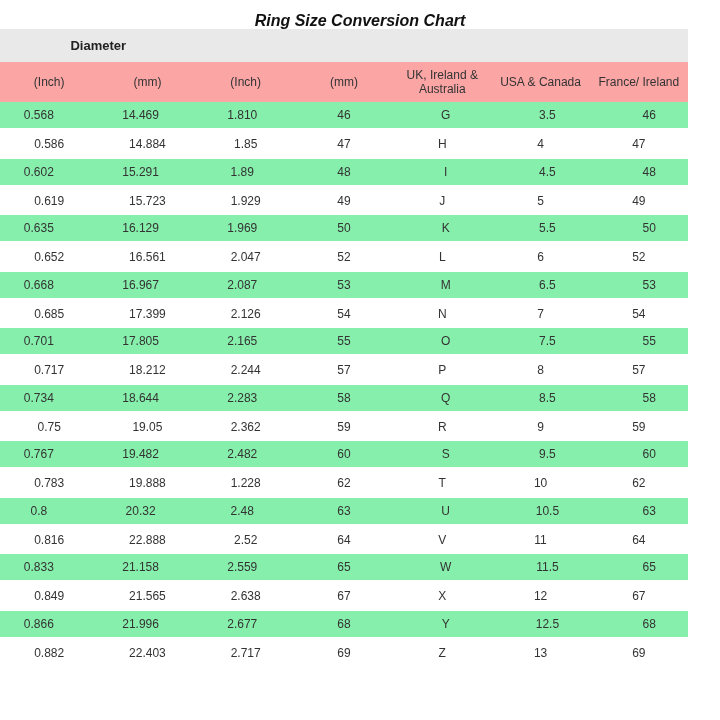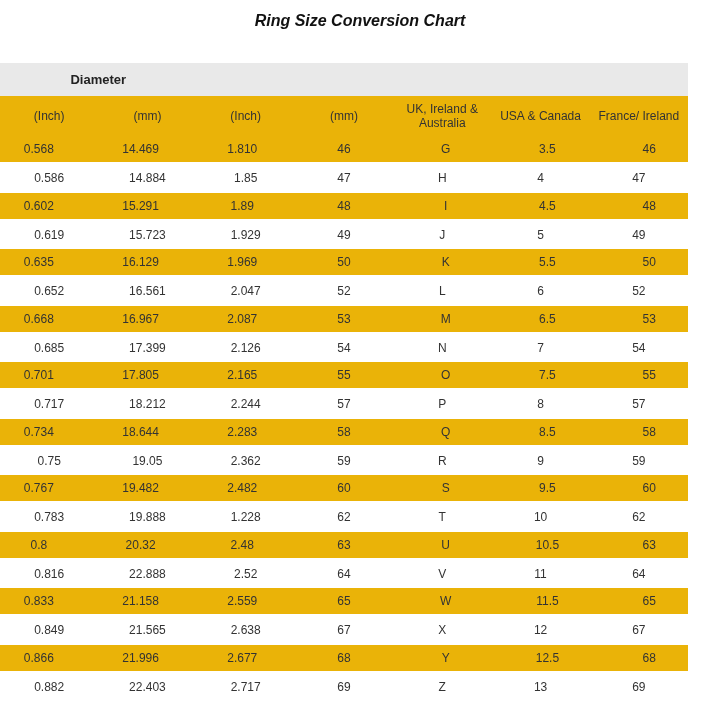--- a/index.html
+++ b/index.html
@@ -17,52 +17,51 @@
   .page-title {
     margin: 13px 0 0 0;
     text-align: center;
     font-size: 16px;
     line-height: 16px;
     font-weight: bold;
     color: #111111;
     font-style: italic;
   }
   .conversion-table {
-    margin-top: 34px;
     width: 688px;
   }
   .row {
     display: grid;
     grid-template-columns: repeat(7, 1fr);
     align-items: center;
     text-align: center;
     box-sizing: border-box;
   }
   .group-row {
     grid-template-columns: 2fr 2fr 3fr;
     height: 33px;
     background: #e9e9e9;
     font-size: 13px;
     font-weight: bold;
     color: #222222;
   }
   .subheader-row {
     height: 40px;
-    background: #eab308;
+    background: #fca5a5;
     font-size: 12px;
     line-height: 14px;
     color: #333333;
   }
   .data-row {
     height: 28.25px;
     font-size: 12px;
     color: #333333;
   }
   .data-row.band {
-    background: #eab308;
+    background: #86efac;
     border-bottom: 2px solid #ffffff;
     gap: 24px;
   }
   .cell {
     padding: 0 4px;
   }
 </style>
 </head>
 <body>
 

